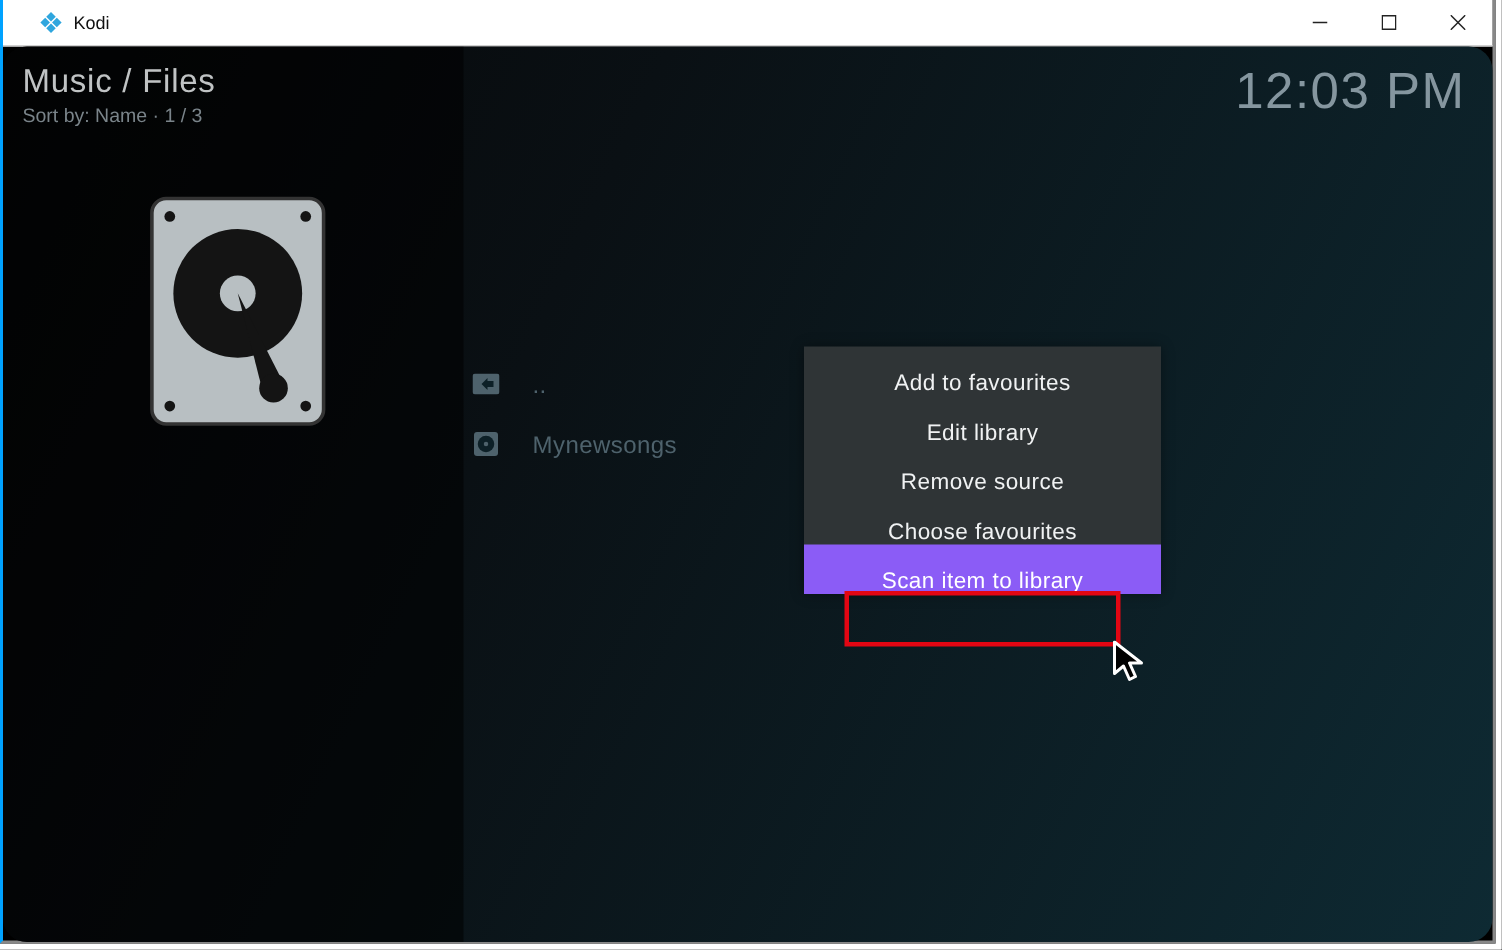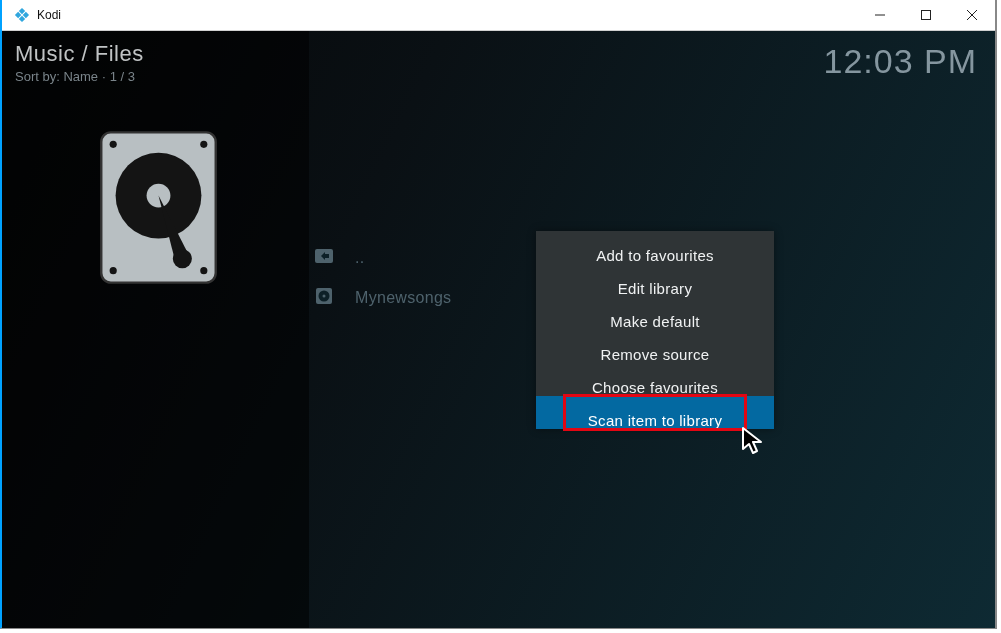--- a/index.html
+++ b/index.html
@@ -19,21 +19,21 @@
     border-bottom: 2px solid #888;
     position: relative;
     background: #000;
     box-sizing: border-box;
   }
   .titlebar {
     height: 30px;
     background: #fff;
     display: flex;
     align-items: center;
-    padding-left: 12px;
+    padding-left: 24px;
     position: relative;
     border-bottom: 1px solid #d0d0d0;
   }
   .titlebar .appicon {
     width: 16px;
     height: 16px;
     margin-right: 7px;
     display:inline-block;
   }
   .titlebar .title {
@@ -56,20 +56,21 @@
     color: #222;
     font-size: 13px;
   }
 
   .client {
     position: relative;
     width: 100%;
     height: calc(100% - 30px);
     background: linear-gradient(115deg, #050607 0%, #0a1014 35%, #0e2a33 100%);
     overflow: hidden;
+    border-radius: 16px;
   }
   .dim {
     position: absolute;
     left: 0; top: 0; width: 307px; height: 100%;
     background: rgba(0,0,0,0.55);
   }
 
   .hdr {
     position: absolute;
     left: 13px;
@@ -144,21 +145,21 @@
   .citem {
     height: 33px;
     display: flex;
     align-items: flex-end;
     justify-content: center;
     font-size: 15px;
     color: #f0f2f3;
     letter-spacing: 0.3px;
   }
   .citem.sel {
-    background: #0369a1;
+    background: #8b5cf6;
     color: #fff;
   }
   .redbox {
     position: absolute;
     left: 561px;
     top: 363px;
     width: 178px;
     height: 31px;
     border: 3px solid #e30613;
     pointer-events: none;
@@ -257,23 +258,20 @@
     </div>
 
     <div class="ctx">
       <div class="citem">
           <span>Add to favourites</span>
         </div>
       <div class="citem">
           <span>Edit library</span>
         </div>
       <div class="citem">
-          <span>Make default</span>
-        </div>
-      <div class="citem">
           <span>Remove source</span>
         </div>
       <div class="citem">
           <span>Choose favourites</span>
         </div>
       <div class="citem sel">
           <span>Scan item to library</span>
         </div>
     </div>
 

